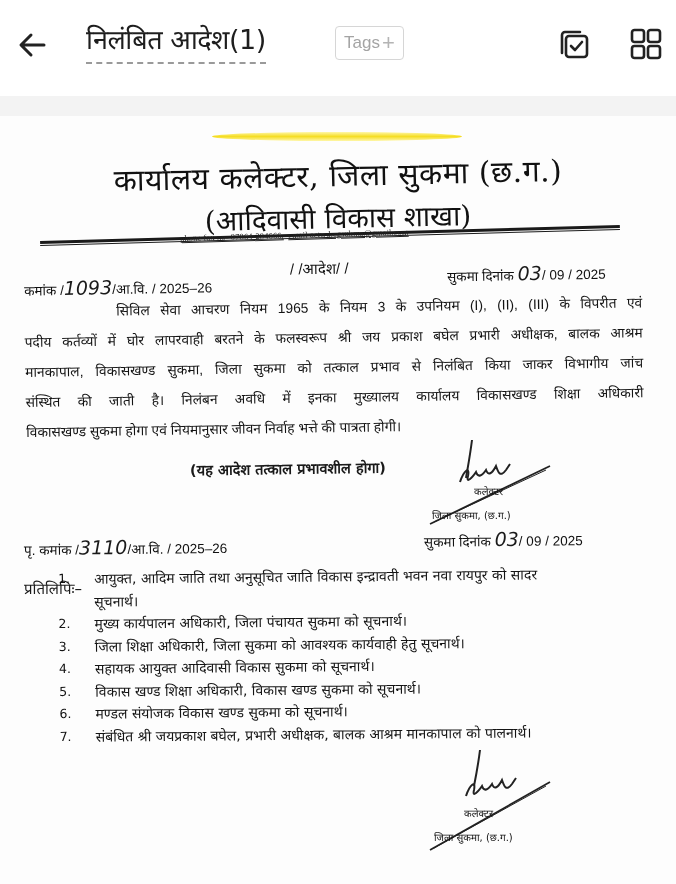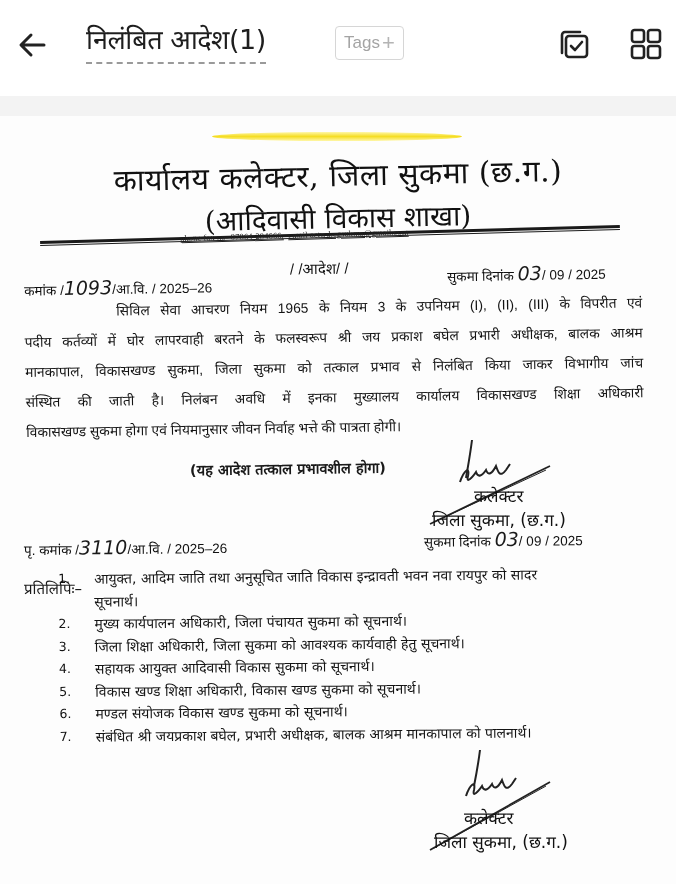--- a/index.html
+++ b/index.html
@@ -29,21 +29,21 @@
   .order-title { position: absolute; left: 290px; top: 142px; font-size: 15px; transform: rotate(-1deg); }
   .ref1 { left: 24px; top: 160px; transform: rotate(-1deg); }
   .date1 { left: 447px; top: 146px; transform: rotate(-1deg); }
 
   .para { position: absolute; left: 24px; width: 618px; font-size: 13.8px; line-height: 30px; color: #141414; transform: rotate(-0.9deg); transform-origin: left top; font-family: "Liberation Sans", sans-serif; }
   .para p { text-align: justify; text-align-last: justify; white-space: nowrap; }
   .para p.first { padding-left: 92px; }
   .para p.last { text-align-last: left; }
 
   .effect { position: absolute; left: 190px; top: 342px; font-size: 14.5px; font-weight: bold; transform: rotate(-0.8deg); }
-  .sign-block { position: absolute; font-size: 17px; color: #111; }
+  .sign-block { position: absolute; font-size: 10px; color: #111; }
   .sig-scribble { position: absolute; }
 
   .ref2 { left: 24px; top: 420px; transform: rotate(-0.6deg); }
   .date2 { left: 424px; top: 412px; transform: rotate(-0.6deg); }
   .copy-label { position: absolute; left: 24px; top: 462px; font-size: 15px; }
 
   .copy-list { position: absolute; left: 58px; top: 452px; width: 590px; font-size: 14px; color: #141414; transform: rotate(-0.55deg); transform-origin: left top; }
   .copy-item { display: flex; line-height: 22.5px; }
   .copy-item .num { width: 36px; flex: 0 0 36px; font-size: 12.5px; }
   .copy-item .txt { flex: 1; }

